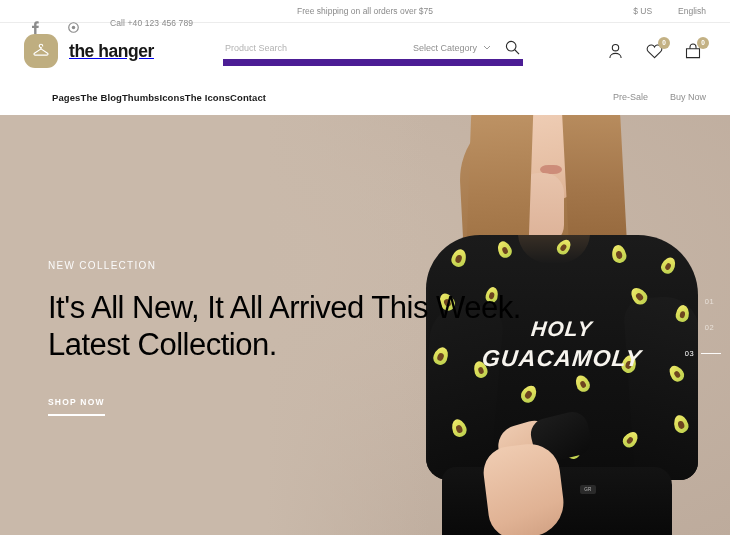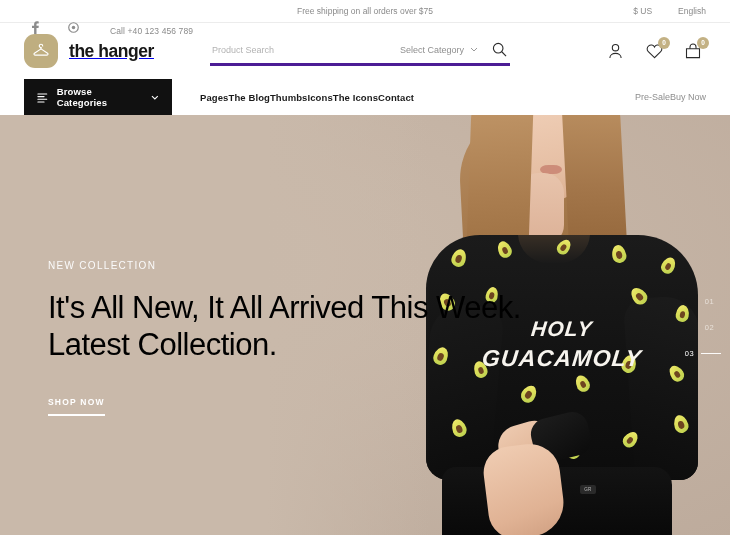--- a/index.html
+++ b/index.html
@@ -13,21 +13,21 @@
 
   
   .topbar {
     height: 23px;
     display: flex; align-items: center;
     padding: 0 24px;
     border-bottom: 1px solid #ececec;
     background: #fff;
     position: relative;
   }
-  .topbar-left { display: flex; align-items: flex-end; gap: 16px; margin-top: 32px; }
+  .topbar-left { display: flex; align-items: flex-start; gap: 16px; margin-top: 32px; }
   .soc {
     width: 22px; height: 18px;
     display: flex; align-items: center; justify-content: center;
     color: #8c8c8c;
   }
   .soc svg { display: block; }
   .tb-phone {
     margin-left: 10px;
     font-size: 8.5px; color: #8a8a8a; letter-spacing: .1px; white-space: nowrap;
   }
@@ -57,22 +57,22 @@
     display: flex; align-items: center; justify-content: center;
   }
   .logo-badge svg { display:block; }
   .brand-name {
     font-size: 17.5px; font-weight: 700; color: #171717; letter-spacing: -0.45px;
   }
 
   .searchwrap {
     flex: 1; max-width: 300px;
     display: flex; align-items: center;
-    border-bottom: 3px solid #4c1d95;
-    height: 30px; margin-left: 1px;
+    border-bottom: 7px solid #4c1d95;
+    height: 30px; margin-left: 14px;
   }
   .search-input {
     flex: 1; border: 0; outline: 0; background: transparent;
     font-family: "Liberation Sans", sans-serif;
     font-size: 9px; color: #5a5a5a;
     padding: 0 2px;
   }
   .search-input::placeholder { color: #b3b3b3; }
   .cat-sel { display: flex; align-items: center; gap: 6px; padding-right: 10px; }
   .cat-sel .lbl { font-size: 9px; color: #8f8f8f; white-space: nowrap; }
@@ -111,21 +111,21 @@
   }
   .browse .bars { display:block; }
   .browse .btxt { font-size: 9.5px; font-weight: 700; letter-spacing: .15px; }
   .browse .bchev { margin-left: auto; }
 
   .navlinks { display: flex; align-items: center; margin-left: 28px; }
   .navlinks a {
     font-size: 9.5px; font-weight: 700; color: #1a1a1a;
     text-decoration: none; letter-spacing: .1px; white-space: nowrap;
   }
-  .nav-right { margin-left: auto; display: flex; align-items: center; }
+  .nav-right { margin-left: auto; display: flex; align-items: center; gap: 22px; }
   .nav-right a {
     font-size: 9px; color: #8e8e8e; text-decoration: none; white-space: nowrap;
   }
 
   
   .hero {
     position: relative;
     height: 421px;
     background: #c9b9aa;
     overflow: hidden;
@@ -361,29 +361,20 @@
         <svg width="16" height="16" viewBox="0 0 17 17" fill="none" stroke="currentColor" stroke-width="1.15">
           <path d="M1.6 6.1h13.8V15.5H1.6z"></path>
             <path d="M5.3 6.1V4.2a3.2 3.2 0 0 1 6.4 0v1.9"></path>
         </svg>
         <span class="badge">0</span>
       </a>
     </div>
   </div>
 
   <div class="navbar">
-    <div class="browse">
-      <svg class="bars" width="11" height="11" viewBox="0 0 12 12" fill="none" stroke="#ffffff" stroke-width="1.2" stroke-linecap="round">
-        <path d="M1 2h10M1 5h7M1 8h10M1 11h7"></path>
-      </svg>
-      <span class="btxt">Browse Categories</span>
-      <svg class="bchev" width="8" height="5" viewBox="0 0 8 5" fill="none" stroke="#ffffff" stroke-width="1.1">
-          <path d="M1 1l3 3 3-3"></path>
-        </svg>
-    </div>
 
     <div class="navlinks">
       <a href="#">Pages</a>
       <a href="#">The Blog</a>
       <a href="#">Thumbs</a>
       <a href="#">Icons</a>
       <a href="#">The Icons</a>
       <a href="#">Contact</a>
     </div>
 

